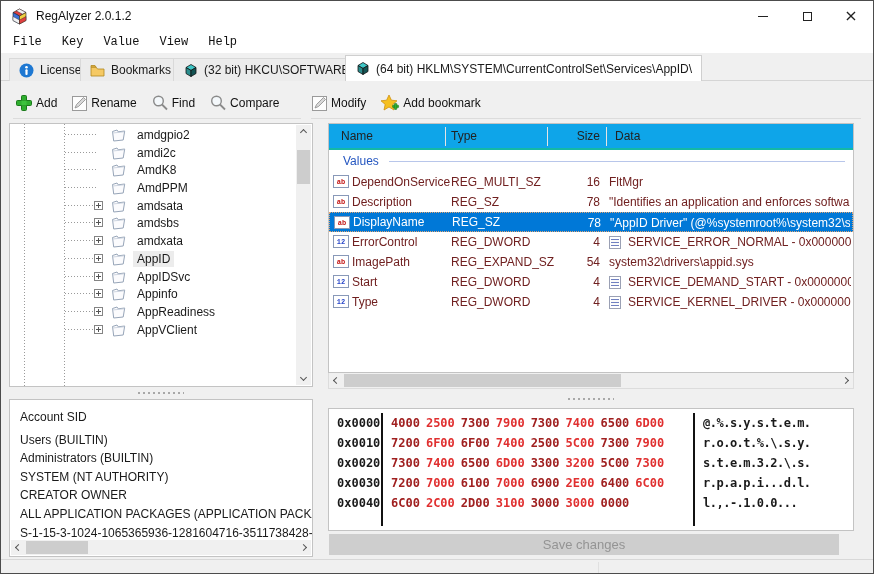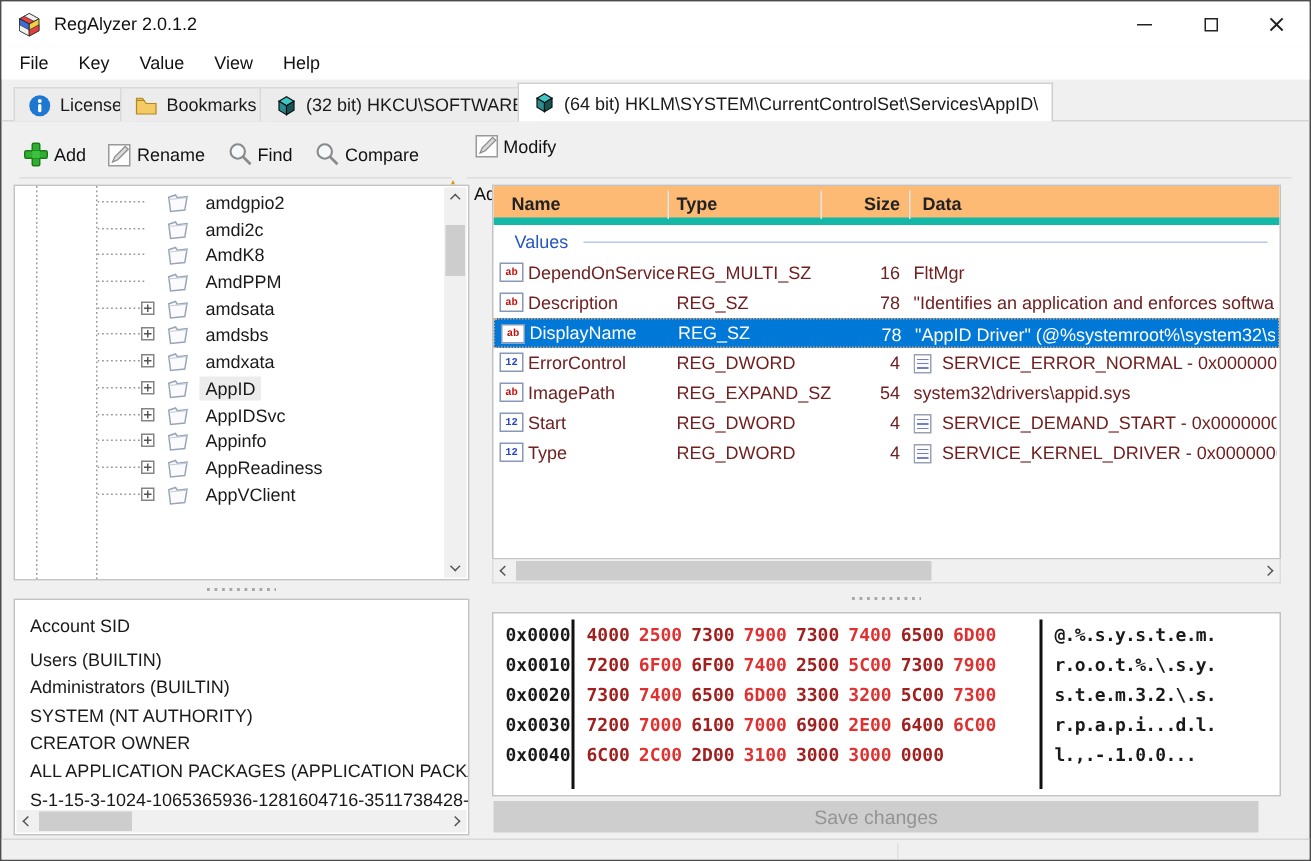--- a/index.html
+++ b/index.html
@@ -11,33 +11,33 @@
   
   .titlebar { position:absolute; left:0; top:0; width:100%; height:30px; background:#ffffff; display:flex; align-items:center; }
   .app-icon { margin:0 8px 0 10px; width:17px; height:17px; }
   .title-text { font-size:12px; color:#111; }
   .caption-buttons { position:absolute; right:0; top:0; height:30px; display:flex; }
   .cap-btn { width:44px; height:30px; display:flex; align-items:center; justify-content:center; }
   .min-glyph { display:block; width:10px; height:1px; background:#222; }
   .max-glyph { display:block; width:9px; height:9px; border:1px solid #222; }
   .close-glyph { font-size:16px; color:#222; line-height:1; font-family:"DejaVu Sans", sans-serif; }
   
-  .menubar { position:absolute; left:0; top:30px; width:100%; height:22px; background:#ffffff; display:flex; align-items:center; padding-left:2px; }
+  .menubar { position:absolute; left:0; top:30px; width:100%; height:22px; background:#ffffff; display:flex; align-items:center; padding-left:2px;font-family:Liberation Mono, monospace; }
   .menu-item { padding:2px 10px; color:#111; }
   
   .tabstrip { position:absolute; left:0; top:52px; width:100%; height:28px; }
   .tabline { position:absolute; left:0; bottom:0; width:100%; height:1px; background:#d5d5d5; }
   .tab { position:absolute; bottom:0; height:23px; background:#ececec; border:1px solid #d9d9d9; border-bottom:none;
          display:flex; align-items:center; gap:6px; padding:0 9px; white-space:nowrap; }
   .tab.active { height:26px; background:#ffffff; z-index:2; border-color:#cfcfcf; }
   .tab-icon { width:15px; height:15px; flex:0 0 auto; }
   
   .toolbar { position:absolute; top:88px; height:28px; display:flex; align-items:center; gap:14px; }
   .toolbar-left { left:14px; }
-  .toolbar-right { left:292px;flex-direction:column; }
+  .toolbar-right { left:310px; }
   .tool-btn { display:flex; align-items:center; gap:3px; color:#111; }
   .tool-underline { position:absolute; top:117px; height:1px; background:#dcdcdc; }
   .tul-left { left:12px; width:288px; }
   .tul-right { left:310px; width:550px; }
   
   .panel-box { position:absolute; background:#ffffff; border:1px solid #c3c3c3; overflow:hidden; }
   
   #tree-box { left:8px; top:122px; width:304px; height:264px; }
   .tree-guide { position:absolute; top:0; bottom:0; width:1px;
     background-image:linear-gradient(#9a9a9a 1px, transparent 1px); background-size:1px 3px; }
@@ -65,21 +65,21 @@
     background-image:linear-gradient(90deg,#a8a8a8 2px, transparent 2px); background-size:5px 2px; background-repeat:repeat-x; background-position:0 1px; }
   
   #sid-box { left:8px; top:398px; width:304px; height:158px; }
   .sid-list { position:absolute; left:10px; top:8px; right:2px; }
   .sid-item { line-height:18.6px; white-space:nowrap; }
   .sid-item.sid-header { margin-bottom:4px; }
   #sid-hscroll { position:absolute; left:1px; right:1px; bottom:1px; height:15px; }
   #sid-thumb { width:62px; height:13px; margin-right:auto; }
   
   #values-box { left:327px; top:122px; width:526px; height:250px; }
-  .vheader { position:absolute; left:0; top:0; right:0; height:26px; background:#fdba74; border-bottom:5px solid #14b8a6;font-weight:bold; }
+  .vheader { position:absolute; left:0; top:0; right:0; height:26px; background:#0ea5e9; border-bottom:2px solid #14b8a6; }
   .vh-label { position:absolute; top:5px; color:#222; }
   .vh-name { left:12px; } .vh-type { left:122px; }
   .vh-size { left:225px; width:46px; text-align:right; }
   .vh-data { left:286px; }
   .vh-sep { position:absolute; top:3px; height:19px; width:1px; background:#e4e4e4; }
   .vgroup { position:absolute; left:0; top:26px; right:0; height:22px; display:flex; align-items:center; }
   .vgroup-label { margin-left:14px; color:#2456c0; }
   .vgroup-line { flex:1; height:1px; background:#b8c6ea; margin:0 8px 0 10px; }
   .vrows { position:absolute; left:0; top:48px; right:0; bottom:0; }
   .vrow { position:relative; height:20px; color:#702020; }

